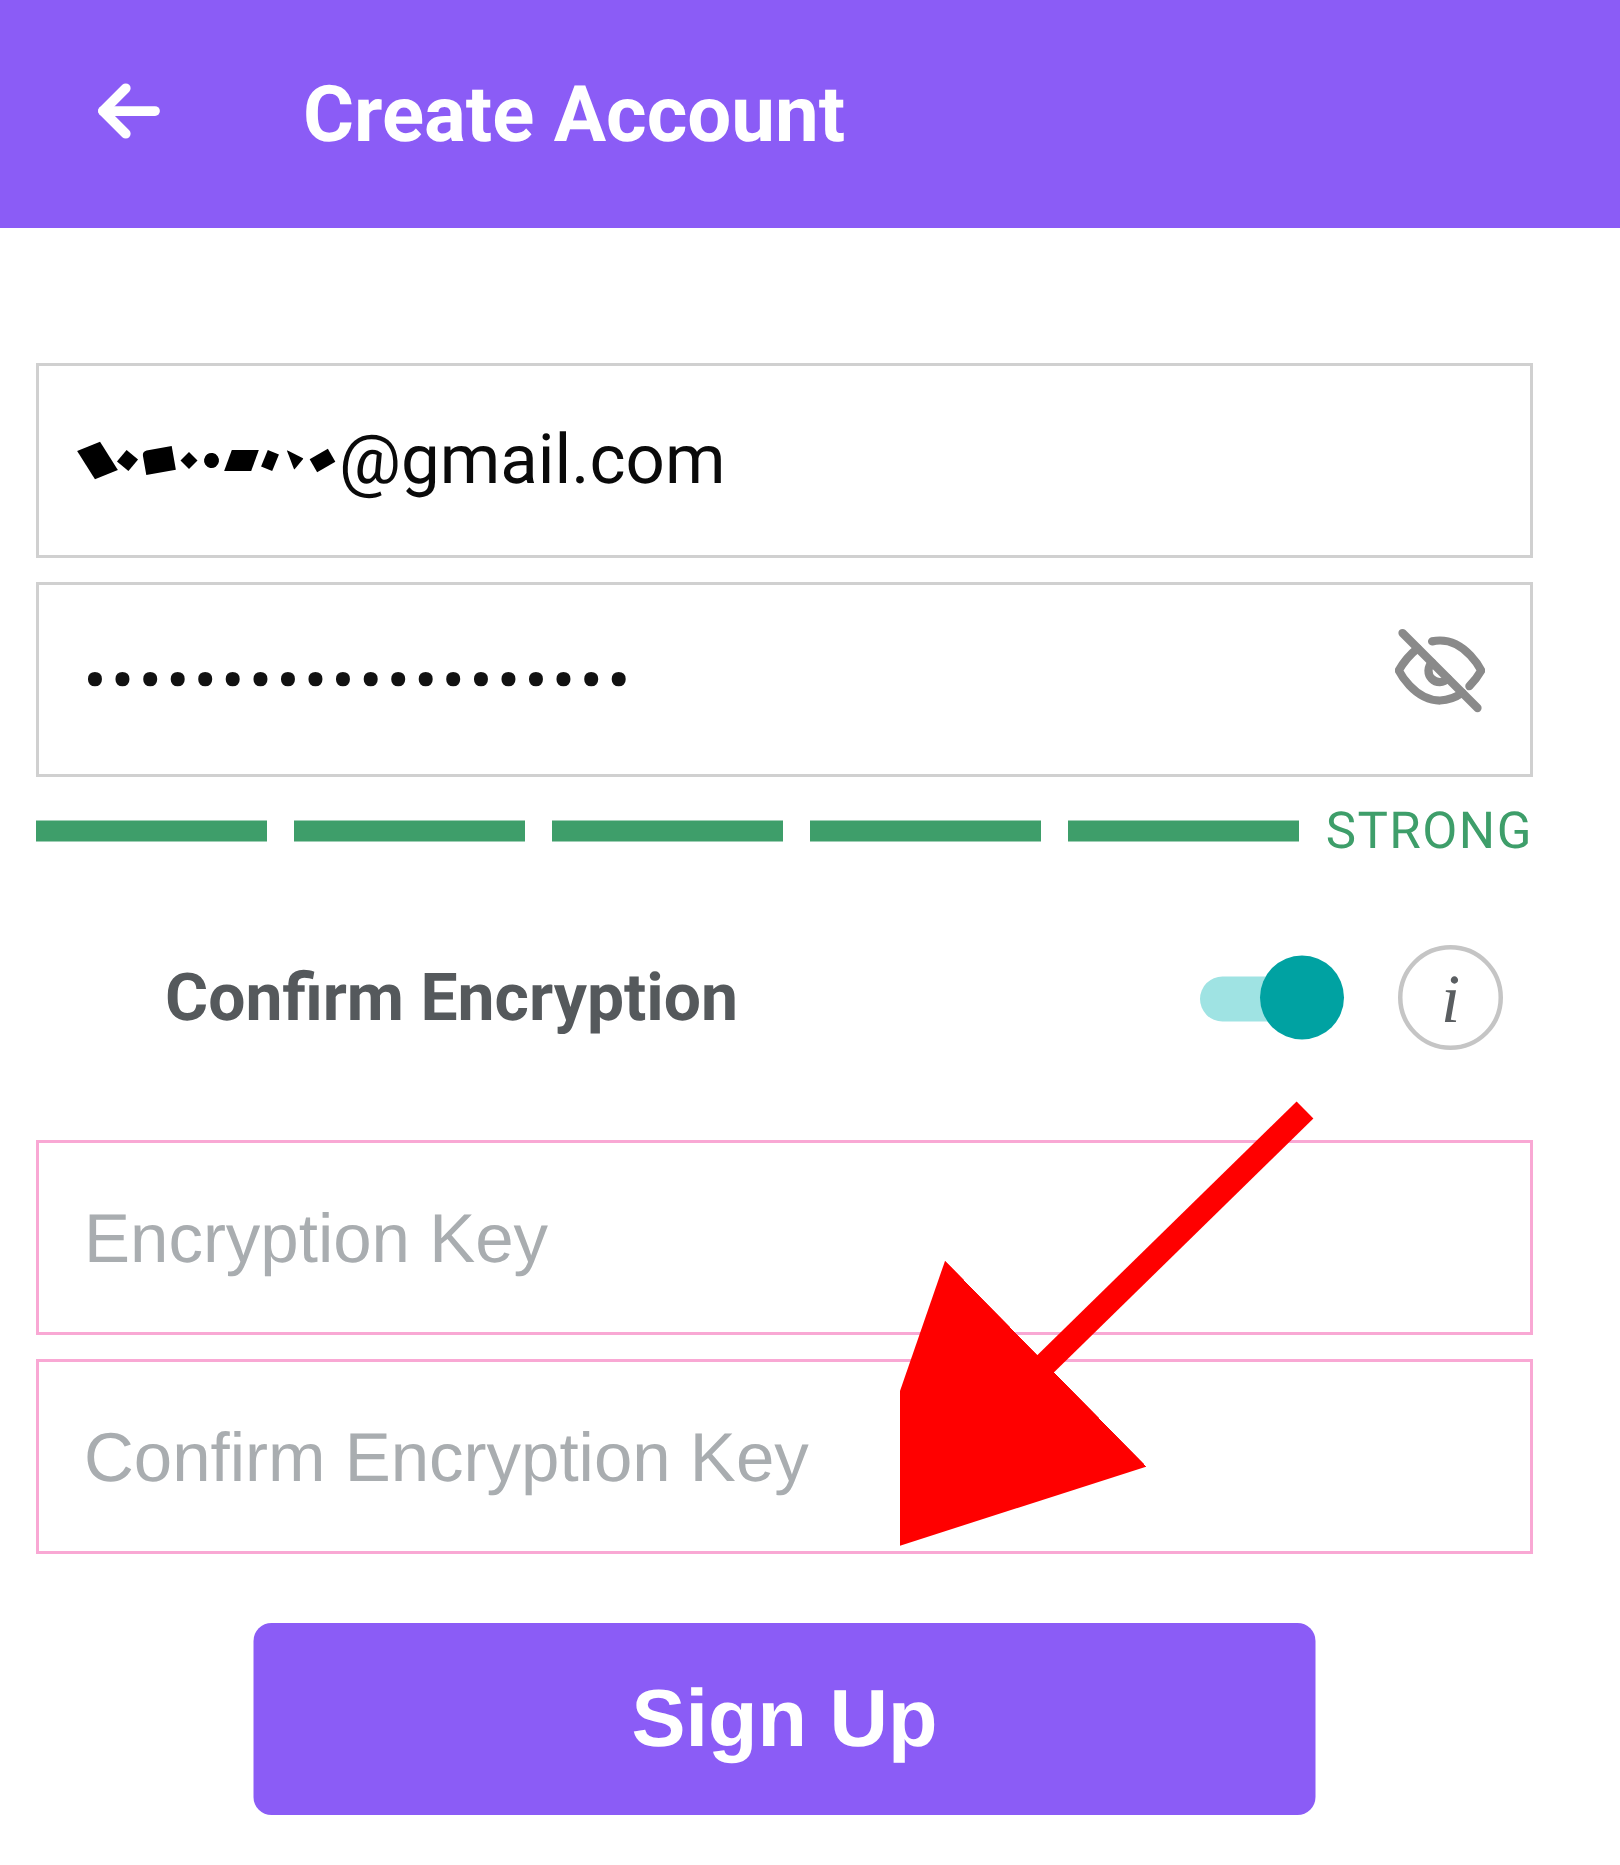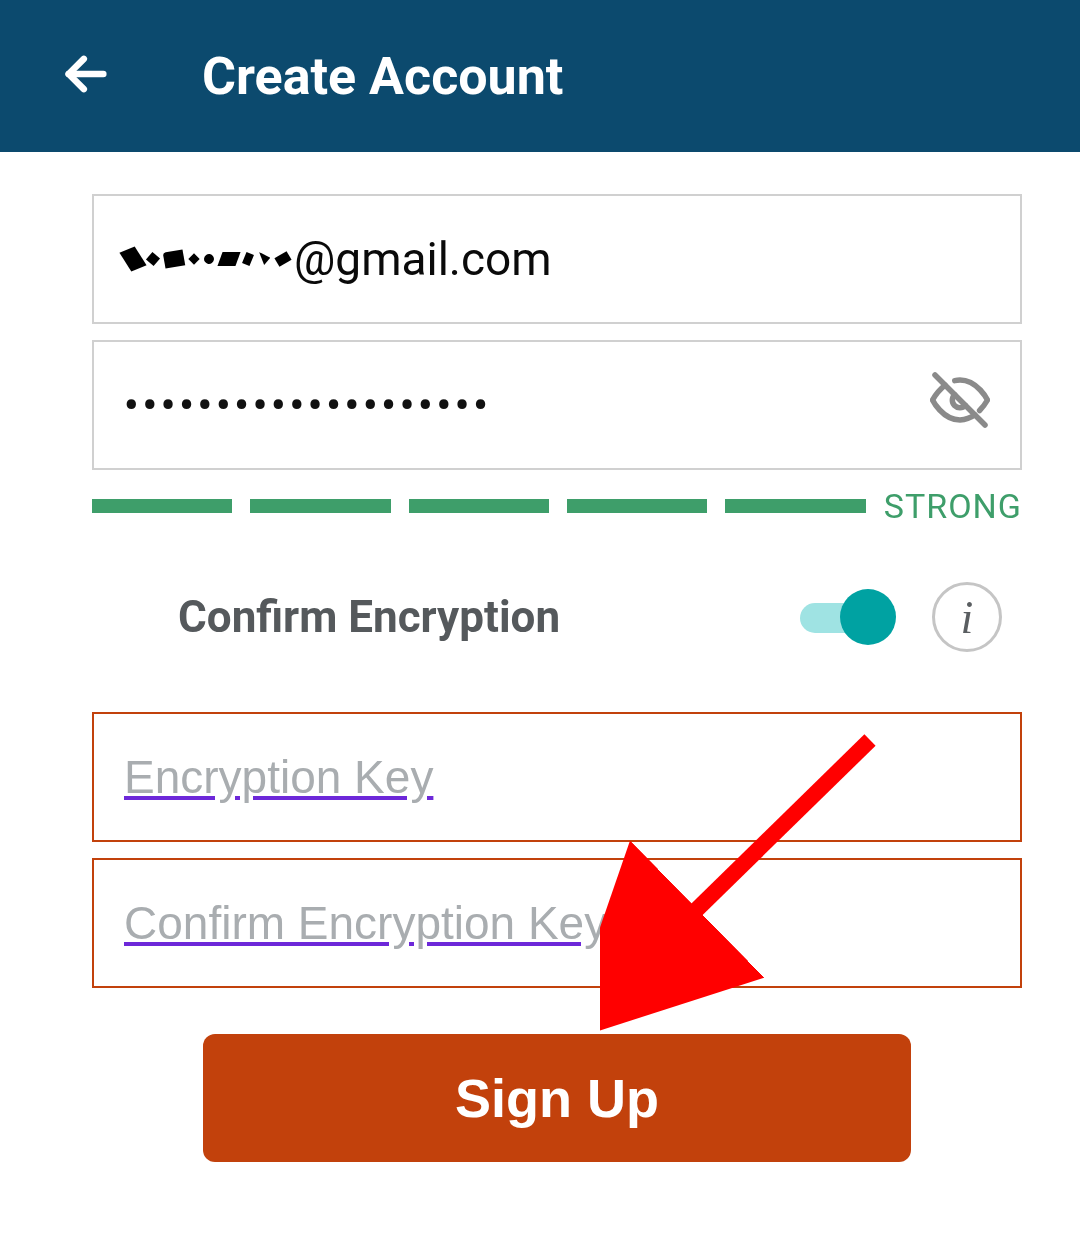--- a/index.html
+++ b/index.html
@@ -1,35 +1,36 @@
 <!DOCTYPE html>
 <html><head>
 <meta charset="utf-8">
 <style>
   * { box-sizing: border-box; margin: 0; padding: 0; }
   html, body { width: 1080px; height: 1243px; font-family: -apple-system, BlinkMacSystemFont, "Segoe UI", Roboto, Arial, sans-serif; background: #fff; }
   .header {
-    background: #0c4a6e;
+    background: #8b5cf6;
     height: 152px;
     display: flex;
     align-items: center;
     padding-left: 60px;
     gap: 90px;
   }
   .back-arrow {
     color: #fff;
     cursor: pointer;
   }
   .header-title {
     color: #fff;
     font-size: 52px;
     font-weight: 700;
   }
   .content {
-    padding: 42px 58px 0 92px;
+    padding: 42px 58px 0 24px;
+    margin-top: 48px;
   }
   .input-box {
     border: 2px solid #d0d0d0;
     width: 100%;
     padding: 38px 30px;
     font-size: 46px;
     display: flex;
     align-items: center;
     justify-content: space-between;
     margin-bottom: 16px;
@@ -110,38 +111,37 @@
     color: #55595c;
     cursor: pointer;
   }
   .info-i {
     font-family: Georgia, 'Times New Roman', serif;
     font-style: italic;
     font-size: 46px;
     color: #5a5e61;
   }
   .placeholder-input {
-    border: 2px solid #c2410c;
+    border: 2px solid #f9a8d4;
     width: 100%;
     height: 130px;
     padding: 0 30px;
     font-size: 46px;
     color: #6d28d9;
     background: #fff;
     margin-bottom: 16px;
     outline: none;
-    text-decoration: underline;
   }
   .placeholder-input::placeholder { color: #a9adb0; }
   .signup-btn {
     display: block;
     margin: 30px auto 0 auto;
     width: 708px;
     height: 128px;
-    background: #c2410c;
+    background: #8b5cf6;
     color: #fff;
     font-size: 54px;
     font-weight: 700;
     border: none;
     border-radius: 12px;
     cursor: pointer;
   }
   .annotation-arrow {
     position: absolute;
     left: 600px;

